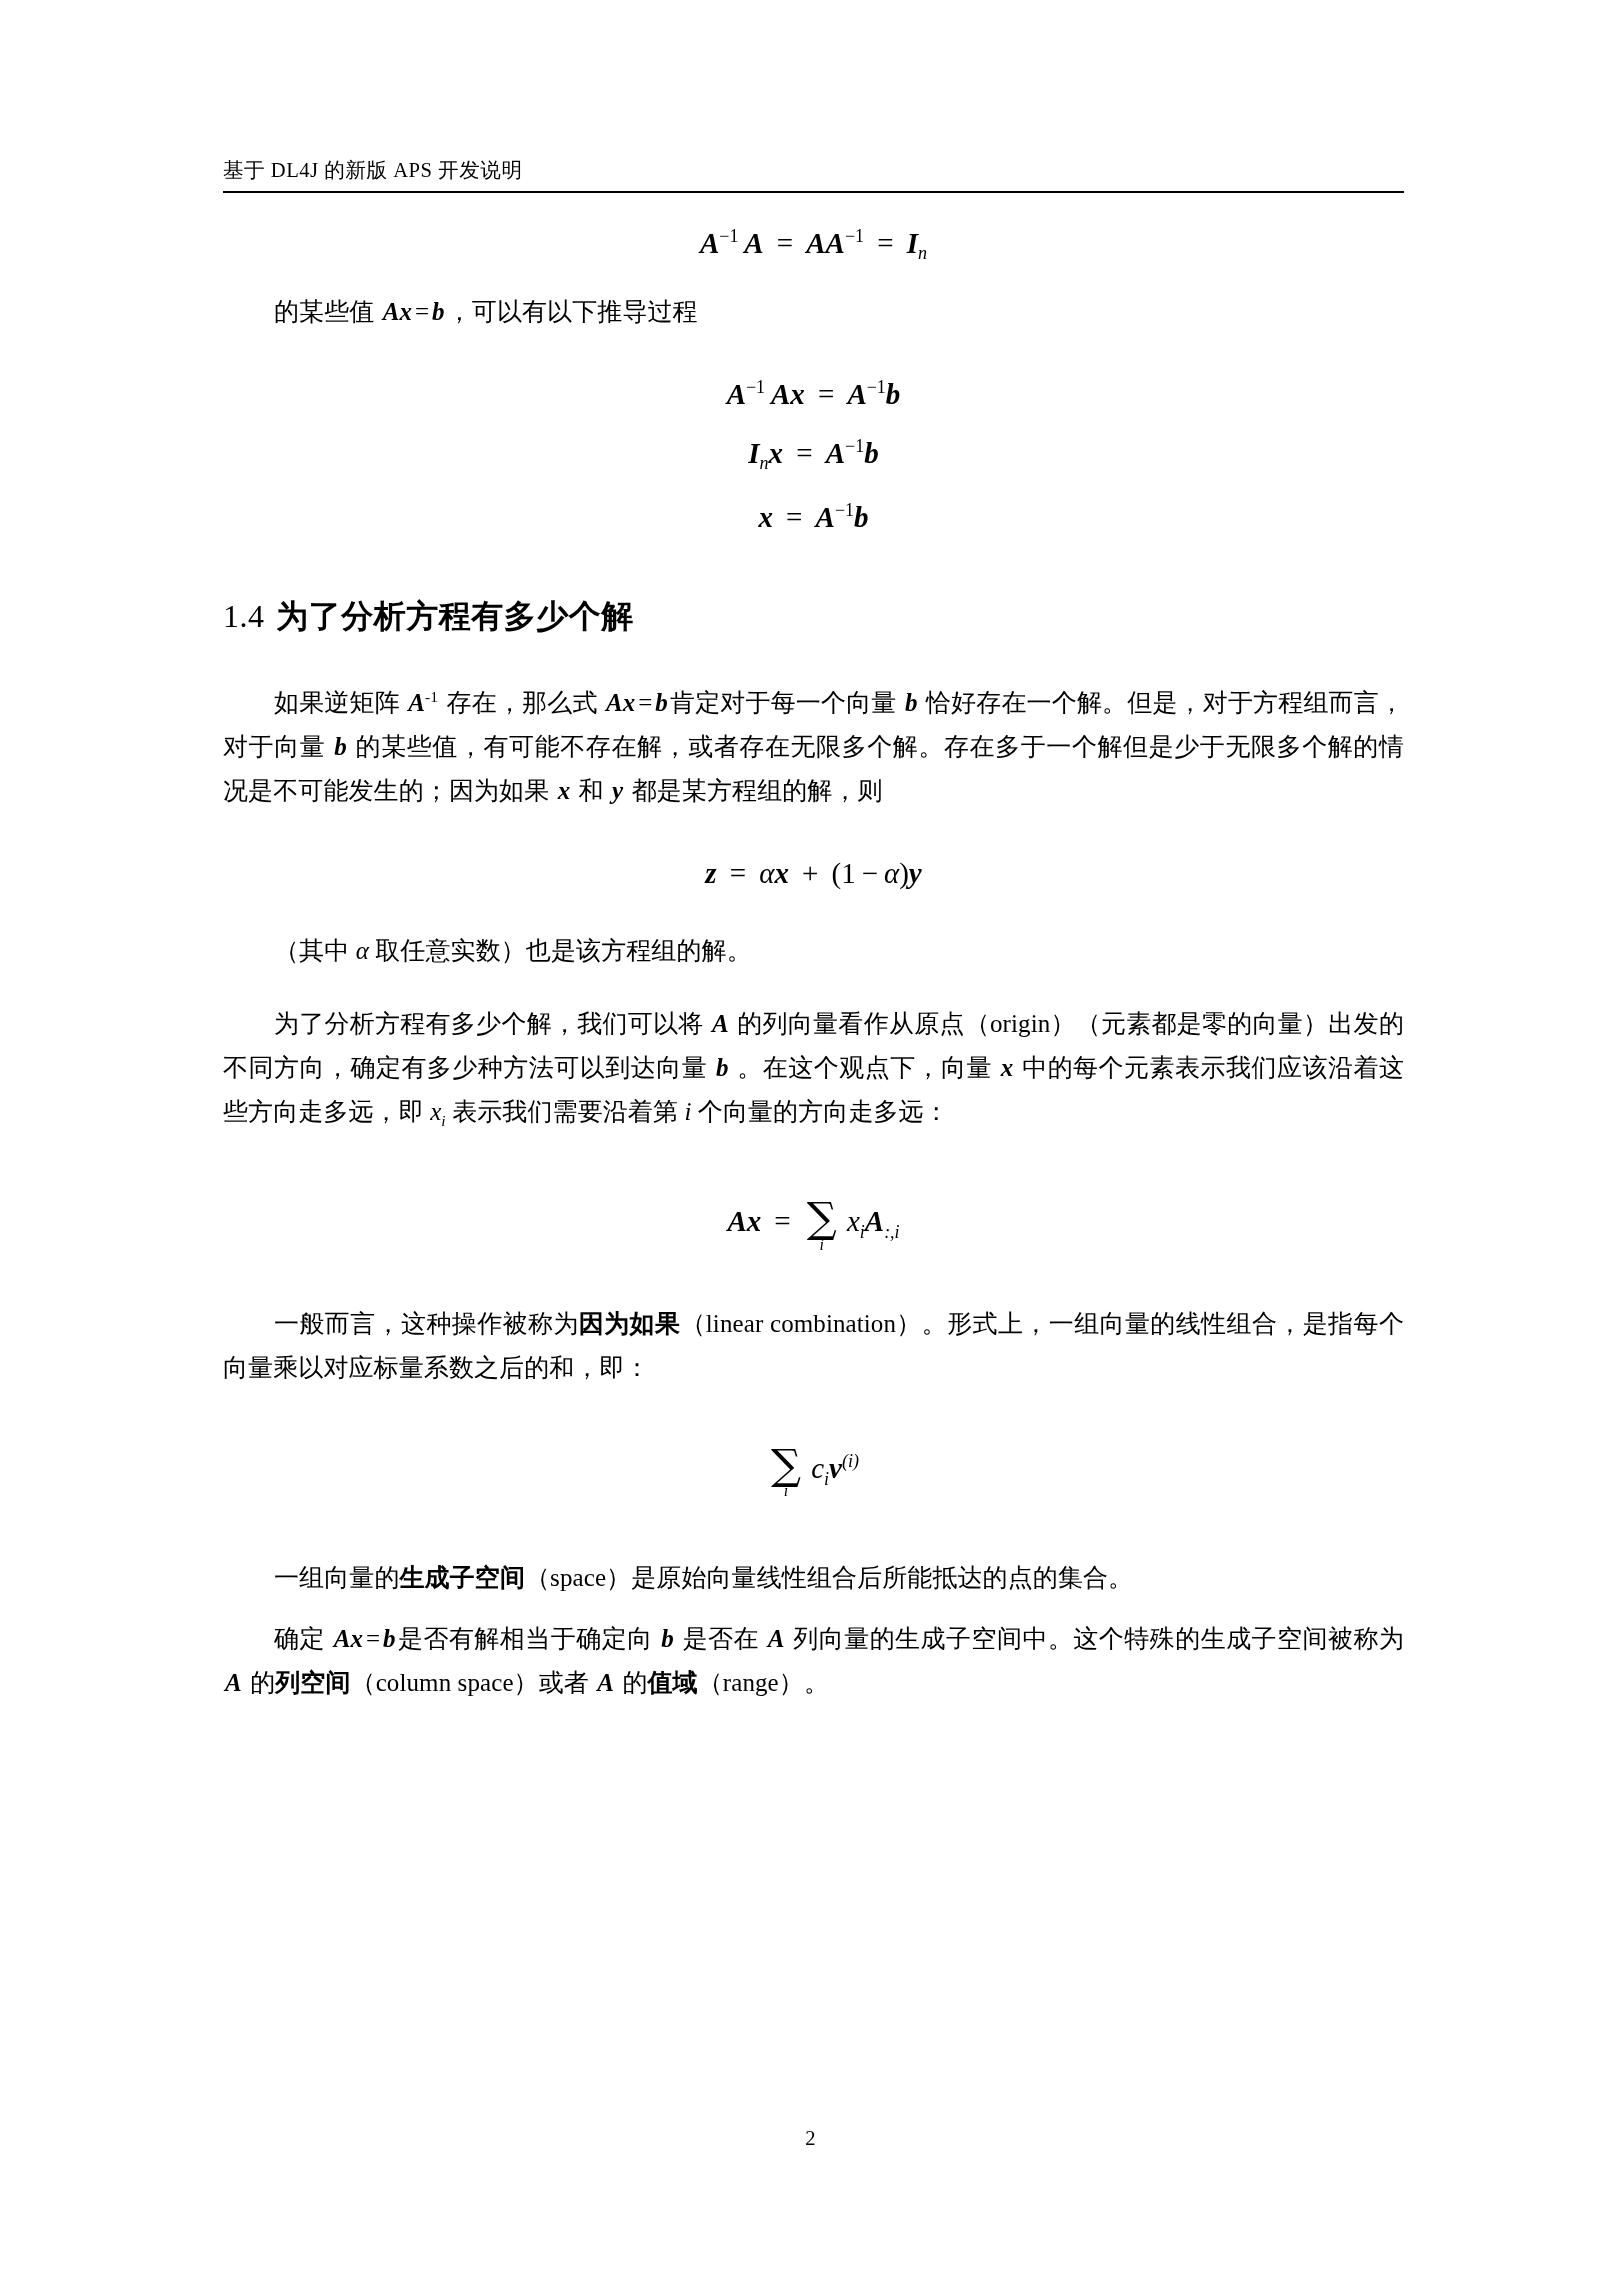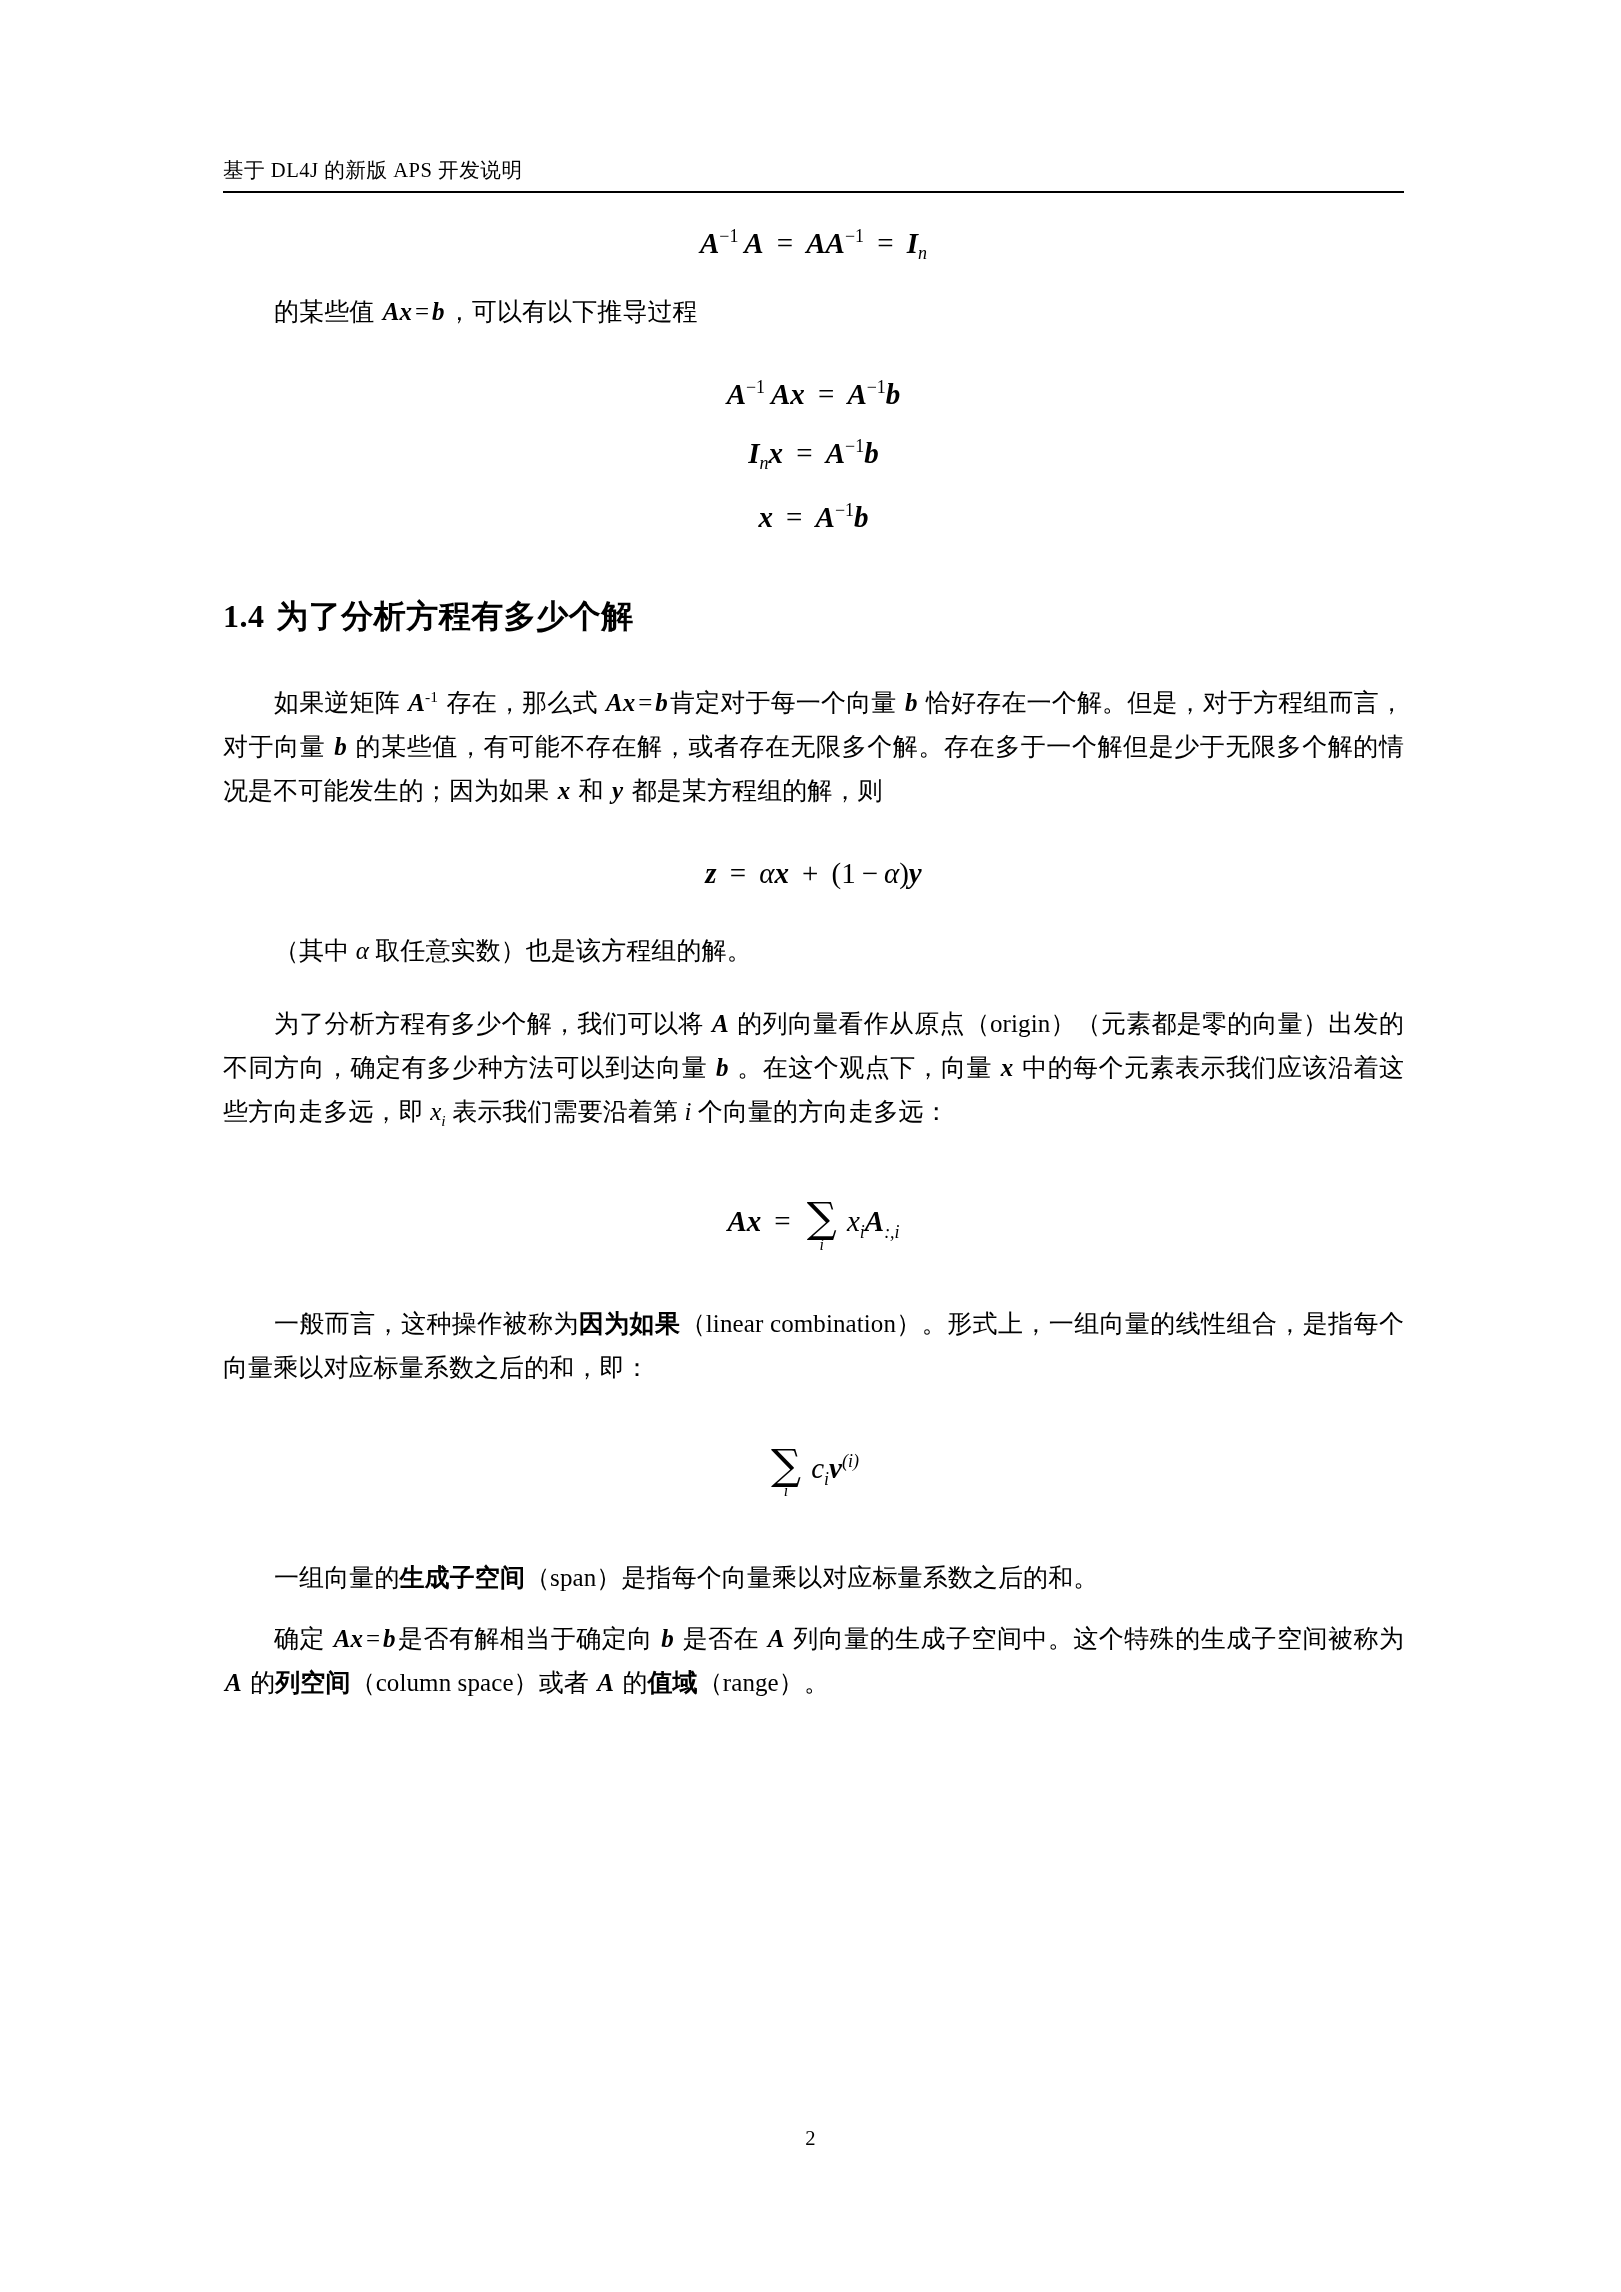--- a/index.html
+++ b/index.html
@@ -125,21 +125,21 @@
   h2.section-heading {
     font-family: "DejaVu Sans", "Liberation Sans", sans-serif;
     font-size: 32px;
     font-weight: bold;
     margin: 61px 0 37px 0;
     letter-spacing: 0.5px;
     line-height: 1.35;
   }
   h2.section-heading .num {
     font-family: "Liberation Serif", "DejaVu Serif", serif;
-    font-weight: bold;
+    font-weight: normal;
   }
 
   
   p.body {
     font-family: "Liberation Serif", "DejaVu Serif", serif;
     font-size: 25px;
     line-height: 44px;
     margin: 0 0 3.9px 0;
     text-align: justify;
     text-justify: inter-ideograph;
@@ -288,21 +288,21 @@
           <span class="glyph">∑</span>
           <span class="idx">i</span>
         </span>
         <span class="mi-light">c</span><span class="sub">i</span><span class="mi">v</span><span class="sup-i">(i)</span>
       </span>
     </div>
 
     <div class="gap-lg"></div>
 
     <p class="body indent">
-      <span>一组向量的</span><span class="bold-cn">生成子空间</span><span>（span）是指每个向量乘以对应标量系数之后的和。</span>
+      <span>一组向量的</span><span class="bold-cn">生成子空间</span><span>（space）是原始向量线性组合后所能抵达的点的集合。</span>
     </p>
 
     <div class="gap-sm"></div>
 
     <p class="body indent">
       <span>确定 </span><span class="inline-math"><span class="mi">Ax</span><span class="op">=</span><span class="mi">b</span></span><span>是否有解相当于确定向 </span><span class="inline-math">b</span><span> 是否在 </span><span class="inline-math">A</span><span> 列向量的生成子空间中。这个特殊的生成子空间被称为 </span><span class="inline-math">A</span><span> 的</span><span class="bold-cn">列空间</span><span>（column space）或者 </span><span class="inline-math">A</span><span> 的</span><span class="bold-cn">值域</span><span>（range）。</span>
     </p>
 
   </div>
 

